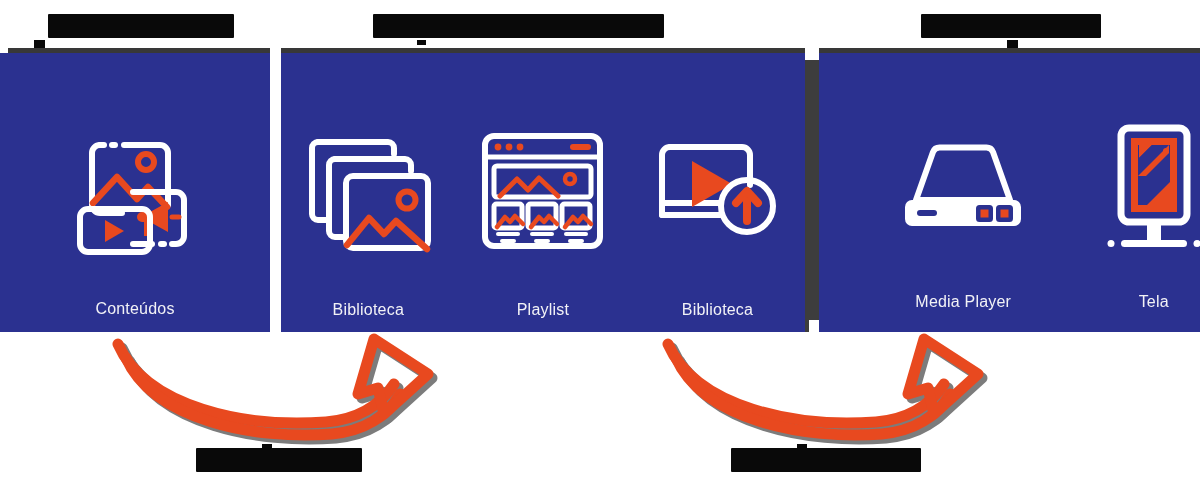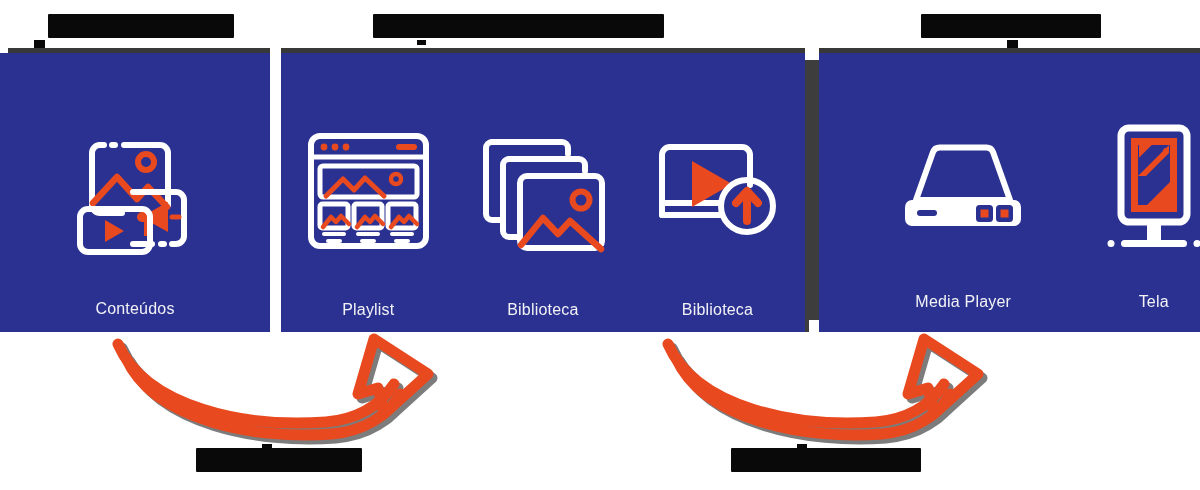--- a/index.html
+++ b/index.html
@@ -198,62 +198,62 @@
       </div>
       <div class="cap">Conteúdos</div>
     </div>
   </div>
 
   <div class="cells c2">
 
     <div class="cell">
       <div class="art">
         <svg width="125" height="130" viewBox="0 0 125 130" fill="none">
-          <rect x="5" y="12" width="115" height="110" rx="9" stroke="#ffffff" stroke-width="6"></rect>
-          <path d="M5 33 h115" stroke="#ffffff" stroke-width="5"></path>
-          <circle cx="18" cy="23" r="3.4" fill="#e8491f"></circle>
-          <circle cx="29" cy="23" r="3.4" fill="#e8491f"></circle>
-          <circle cx="40" cy="23" r="3.4" fill="#e8491f"></circle>
-          <rect x="90" y="20" width="21" height="6" rx="3" fill="#e8491f"></rect>
-
-          <rect x="14" y="42" width="97" height="31" rx="3" stroke="#ffffff" stroke-width="5"></rect>
-          <path d="M20 72 l17 -17 l11 11 l11 -12 l19 18" stroke="#e8491f" stroke-width="5" stroke-linecap="round" stroke-linejoin="round"></path>
-          <circle cx="90" cy="55" r="5" stroke="#e8491f" stroke-width="4.5"></circle>
-
-          <rect x="14" y="80" width="28" height="24" rx="2.5" stroke="#ffffff" stroke-width="5"></rect>
-          <path d="M17 103 l8 -10 l5 5 l5 -6 l8 8" stroke="#e8491f" stroke-width="4.5" stroke-linecap="round" stroke-linejoin="round"></path>
-          <rect x="48" y="80" width="28" height="24" rx="2.5" stroke="#ffffff" stroke-width="5"></rect>
-          <path d="M51 103 l8 -10 l5 5 l5 -6 l8 8" stroke="#e8491f" stroke-width="4.5" stroke-linecap="round" stroke-linejoin="round"></path>
-          <rect x="82" y="80" width="28" height="24" rx="2.5" stroke="#ffffff" stroke-width="5"></rect>
-          <path d="M85 103 l8 -10 l5 5 l5 -6 l8 8" stroke="#e8491f" stroke-width="4.5" stroke-linecap="round" stroke-linejoin="round"></path>
-
-          <rect x="16" y="108" width="24" height="4" rx="2" fill="#ffffff"></rect>
-          <rect x="20" y="115" width="16" height="4" rx="2" fill="#ffffff"></rect>
-          <rect x="50" y="108" width="24" height="4" rx="2" fill="#ffffff"></rect>
-          <rect x="54" y="115" width="16" height="4" rx="2" fill="#ffffff"></rect>
-          <rect x="84" y="108" width="24" height="4" rx="2" fill="#ffffff"></rect>
-          <rect x="88" y="115" width="16" height="4" rx="2" fill="#ffffff"></rect>
-        </svg>
-      </div>
-      <div class="cap">Playlist</div>
-    </div>
-
-    <div class="cell">
-      <div class="art">
-        <svg width="125" height="130" viewBox="0 0 125 130" fill="none">
           <path d="M12 18 h70 a6 6 0 0 1 6 6 v6" stroke="#ffffff" stroke-width="6" stroke-linecap="round" stroke-linejoin="round"></path>
           <path d="M12 18 a6 6 0 0 0 -6 6 v66 a6 6 0 0 0 6 6 h8" stroke="#ffffff" stroke-width="6" stroke-linecap="round" stroke-linejoin="round"></path>
           <path d="M29 35 h70 a6 6 0 0 1 6 6 v6" stroke="#ffffff" stroke-width="6" stroke-linecap="round" stroke-linejoin="round"></path>
           <path d="M29 35 a6 6 0 0 0 -6 6 v66 a6 6 0 0 0 6 6 h8" stroke="#ffffff" stroke-width="6" stroke-linecap="round" stroke-linejoin="round"></path>
           <rect x="40" y="52" width="82" height="72" rx="7" stroke="#ffffff" stroke-width="6"></rect>
           <path d="M41 121 l22 -27 l15 16 l12 -13 l31 28" stroke="#e8491f" stroke-width="6.5" stroke-linecap="round" stroke-linejoin="round"></path>
           <circle cx="101" cy="76" r="8.5" stroke="#e8491f" stroke-width="6"></circle>
         </svg>
       </div>
       <div class="cap">Biblioteca</div>
+    </div>
+
+    <div class="cell">
+      <div class="art">
+        <svg width="125" height="130" viewBox="0 0 125 130" fill="none">
+          <rect x="5" y="12" width="115" height="110" rx="9" stroke="#ffffff" stroke-width="6"></rect>
+          <path d="M5 33 h115" stroke="#ffffff" stroke-width="5"></path>
+          <circle cx="18" cy="23" r="3.4" fill="#e8491f"></circle>
+          <circle cx="29" cy="23" r="3.4" fill="#e8491f"></circle>
+          <circle cx="40" cy="23" r="3.4" fill="#e8491f"></circle>
+          <rect x="90" y="20" width="21" height="6" rx="3" fill="#e8491f"></rect>
+
+          <rect x="14" y="42" width="97" height="31" rx="3" stroke="#ffffff" stroke-width="5"></rect>
+          <path d="M20 72 l17 -17 l11 11 l11 -12 l19 18" stroke="#e8491f" stroke-width="5" stroke-linecap="round" stroke-linejoin="round"></path>
+          <circle cx="90" cy="55" r="5" stroke="#e8491f" stroke-width="4.5"></circle>
+
+          <rect x="14" y="80" width="28" height="24" rx="2.5" stroke="#ffffff" stroke-width="5"></rect>
+          <path d="M17 103 l8 -10 l5 5 l5 -6 l8 8" stroke="#e8491f" stroke-width="4.5" stroke-linecap="round" stroke-linejoin="round"></path>
+          <rect x="48" y="80" width="28" height="24" rx="2.5" stroke="#ffffff" stroke-width="5"></rect>
+          <path d="M51 103 l8 -10 l5 5 l5 -6 l8 8" stroke="#e8491f" stroke-width="4.5" stroke-linecap="round" stroke-linejoin="round"></path>
+          <rect x="82" y="80" width="28" height="24" rx="2.5" stroke="#ffffff" stroke-width="5"></rect>
+          <path d="M85 103 l8 -10 l5 5 l5 -6 l8 8" stroke="#e8491f" stroke-width="4.5" stroke-linecap="round" stroke-linejoin="round"></path>
+
+          <rect x="16" y="108" width="24" height="4" rx="2" fill="#ffffff"></rect>
+          <rect x="20" y="115" width="16" height="4" rx="2" fill="#ffffff"></rect>
+          <rect x="50" y="108" width="24" height="4" rx="2" fill="#ffffff"></rect>
+          <rect x="54" y="115" width="16" height="4" rx="2" fill="#ffffff"></rect>
+          <rect x="84" y="108" width="24" height="4" rx="2" fill="#ffffff"></rect>
+          <rect x="88" y="115" width="16" height="4" rx="2" fill="#ffffff"></rect>
+        </svg>
+      </div>
+      <div class="cap">Playlist</div>
     </div>
 
     <div class="cell">
       <div class="art">
         <svg width="130" height="120" viewBox="0 0 130 120" fill="none">
           <path d="M18 18 h72 a8 8 0 0 1 8 8 v30" stroke="#ffffff" stroke-width="6" stroke-linecap="round" stroke-linejoin="round"></path>
           <path d="M18 18 a8 8 0 0 0 -8 8 v48" stroke="#ffffff" stroke-width="6" stroke-linecap="round" stroke-linejoin="round"></path>
           <path d="M10 74 h58" stroke="#ffffff" stroke-width="6" stroke-linecap="round"></path>
           <path d="M10 86 h58" stroke="#ffffff" stroke-width="6" stroke-linecap="round"></path>
           <path d="M10 74 v12" stroke="#ffffff" stroke-width="6" stroke-linecap="round"></path>

